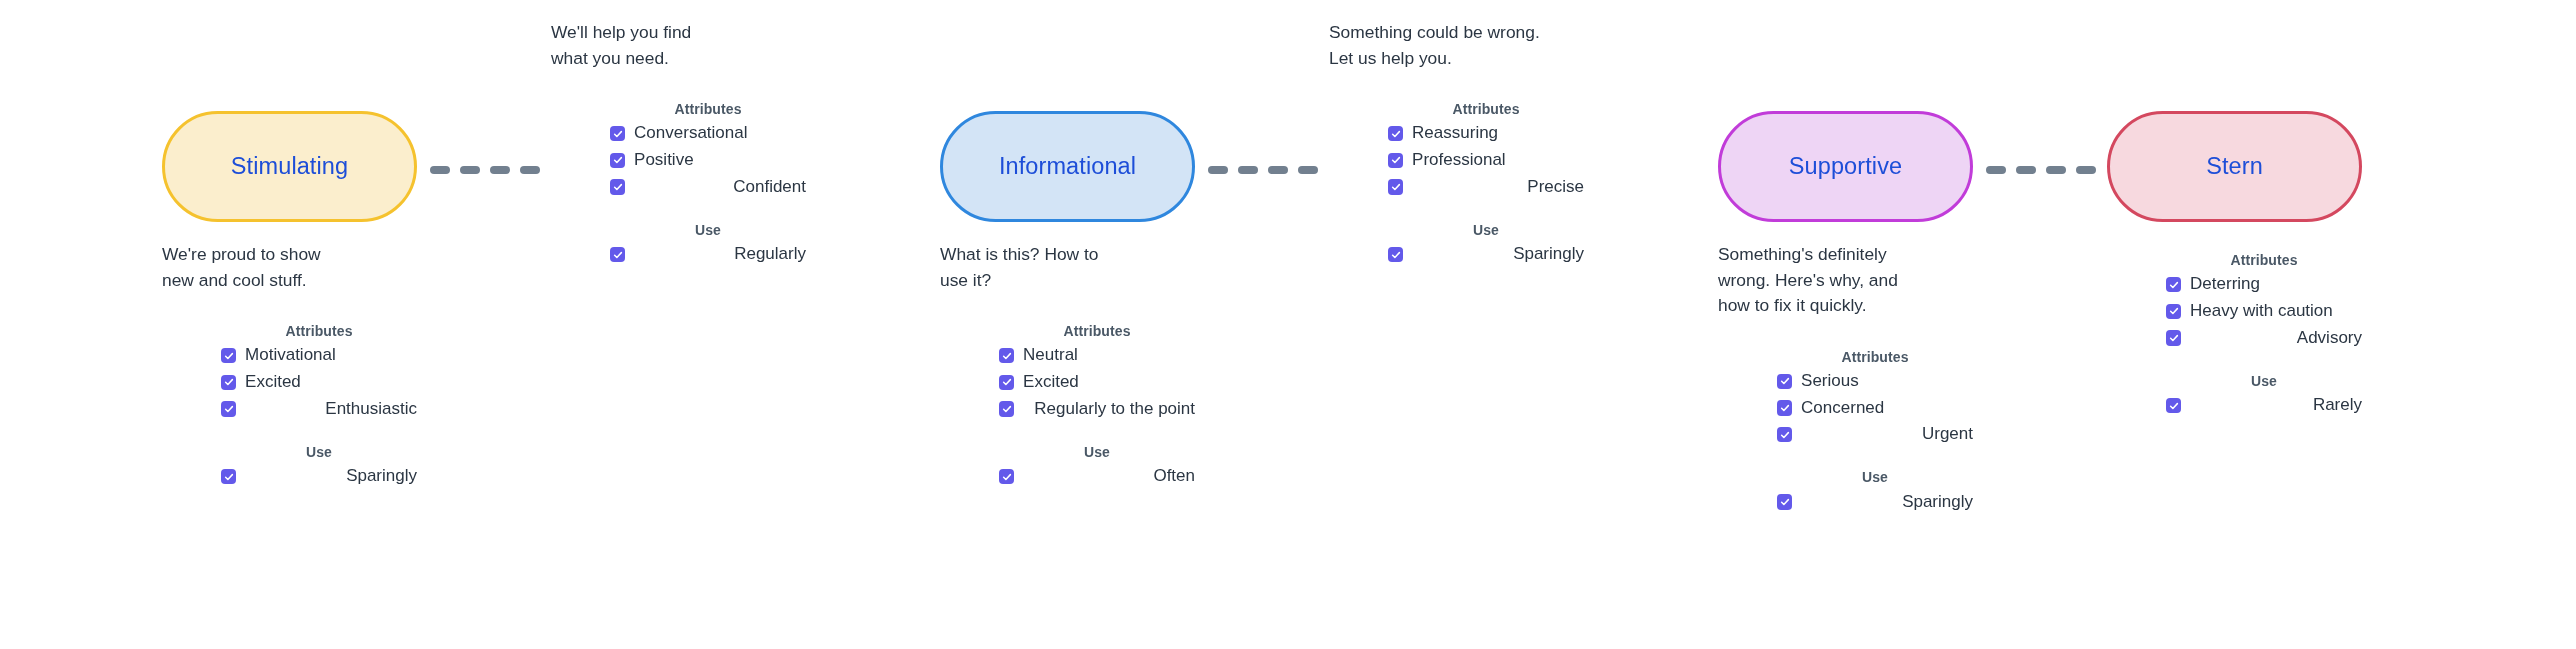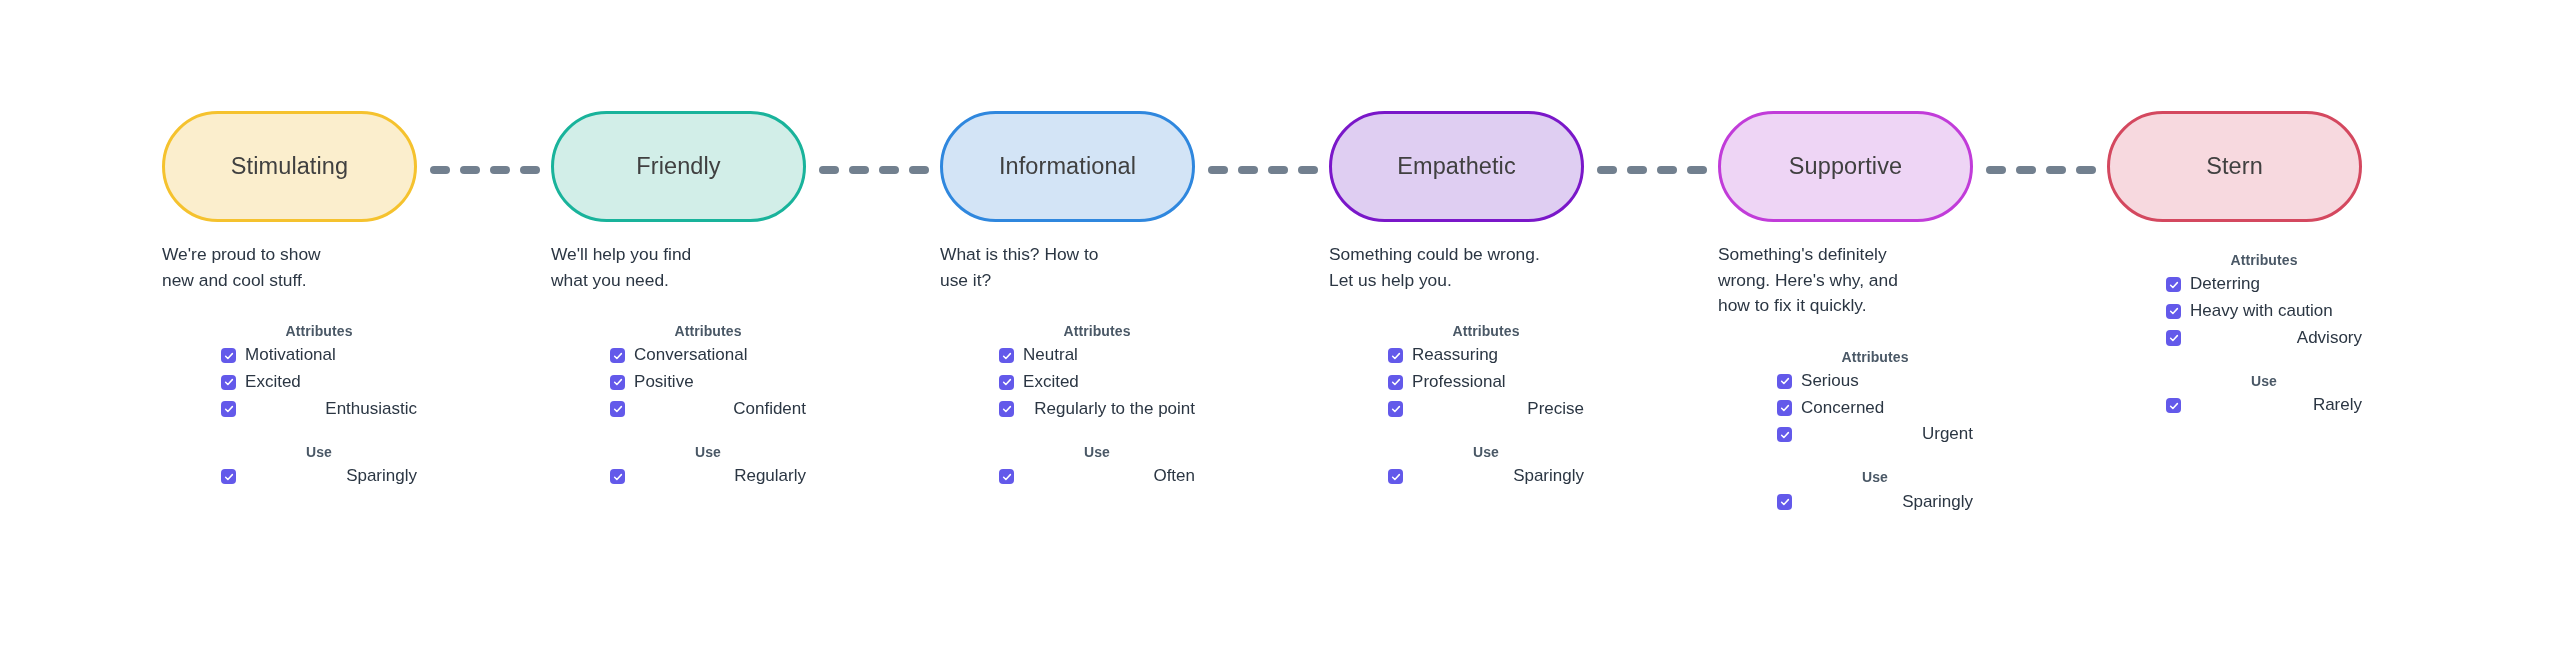--- a/index.html
+++ b/index.html
@@ -56,21 +56,21 @@
     border: 3.4px solid #cccccc;
     display: flex;
     align-items: center;
     justify-content: center;
     z-index: 2;
   }
   .pill-label {
     font-size: 23.5px;
     font-weight: 400;
     letter-spacing: 0.1px;
-    color: #404040;
+    color: #1d4ed8;
     line-height: 1;
     text-align: right;
     white-space: nowrap;
   }
 
   
   .connector {
     position: absolute;
     top: 55px;
     left: 262px;
@@ -197,31 +197,20 @@
                 <svg width="10" height="10" viewBox="0 0 16 16">
                   <path d="M2.6 8.4 L6.2 12 L13.4 4.2" stroke="#ffffff" stroke-width="2.4" stroke-linecap="round" stroke-linejoin="round" fill="none"></path>
                 </svg>
               </div>
               <span class="check-label">Sparingly</span>
             </div>
           </div>
         </div>
       </div>
       <div class="column">
-        <div class="pill-row">
-          <div class="pill" style="border-color: rgb(25, 179, 155); background: rgb(210, 238, 232);">
-            <div class="pill-label">Friendly</div>
-          </div>
-          <div class="connector">
-            <span class="dash" style="background: rgb(114, 128, 143);"></span>
-            <span class="dash" style="background: rgb(114, 128, 143);"></span>
-            <span class="dash" style="background: rgb(114, 128, 143);"></span>
-            <span class="dash" style="background: rgb(114, 128, 143);"></span>
-          </div>
-        </div>
         <p class="description">We'll help you find
 what you need.</p>
         <div class="meta">
           <div class="meta-group">
             <div class="meta-title">Attributes</div>
             <div class="check-row">
               <div class="checkbox" style="background: rgb(99, 89, 234);">
                 <svg width="10" height="10" viewBox="0 0 16 16">
                   <path d="M2.6 8.4 L6.2 12 L13.4 4.2" stroke="#ffffff" stroke-width="2.4" stroke-linecap="round" stroke-linejoin="round" fill="none"></path>
                 </svg>
@@ -307,31 +296,20 @@
                 <svg width="10" height="10" viewBox="0 0 16 16">
                   <path d="M2.6 8.4 L6.2 12 L13.4 4.2" stroke="#ffffff" stroke-width="2.4" stroke-linecap="round" stroke-linejoin="round" fill="none"></path>
                 </svg>
               </div>
               <span class="check-label">Often</span>
             </div>
           </div>
         </div>
       </div>
       <div class="column">
-        <div class="pill-row">
-          <div class="pill" style="border-color: rgb(122, 23, 201); background: rgb(223, 206, 242);">
-            <div class="pill-label">Empathetic</div>
-          </div>
-          <div class="connector">
-            <span class="dash" style="background: rgb(114, 128, 143);"></span>
-            <span class="dash" style="background: rgb(114, 128, 143);"></span>
-            <span class="dash" style="background: rgb(114, 128, 143);"></span>
-            <span class="dash" style="background: rgb(114, 128, 143);"></span>
-          </div>
-        </div>
         <p class="description">Something could be wrong.
 Let us help you.</p>
         <div class="meta">
           <div class="meta-group">
             <div class="meta-title">Attributes</div>
             <div class="check-row">
               <div class="checkbox" style="background: rgb(99, 89, 234);">
                 <svg width="10" height="10" viewBox="0 0 16 16">
                   <path d="M2.6 8.4 L6.2 12 L13.4 4.2" stroke="#ffffff" stroke-width="2.4" stroke-linecap="round" stroke-linejoin="round" fill="none"></path>
                 </svg>

